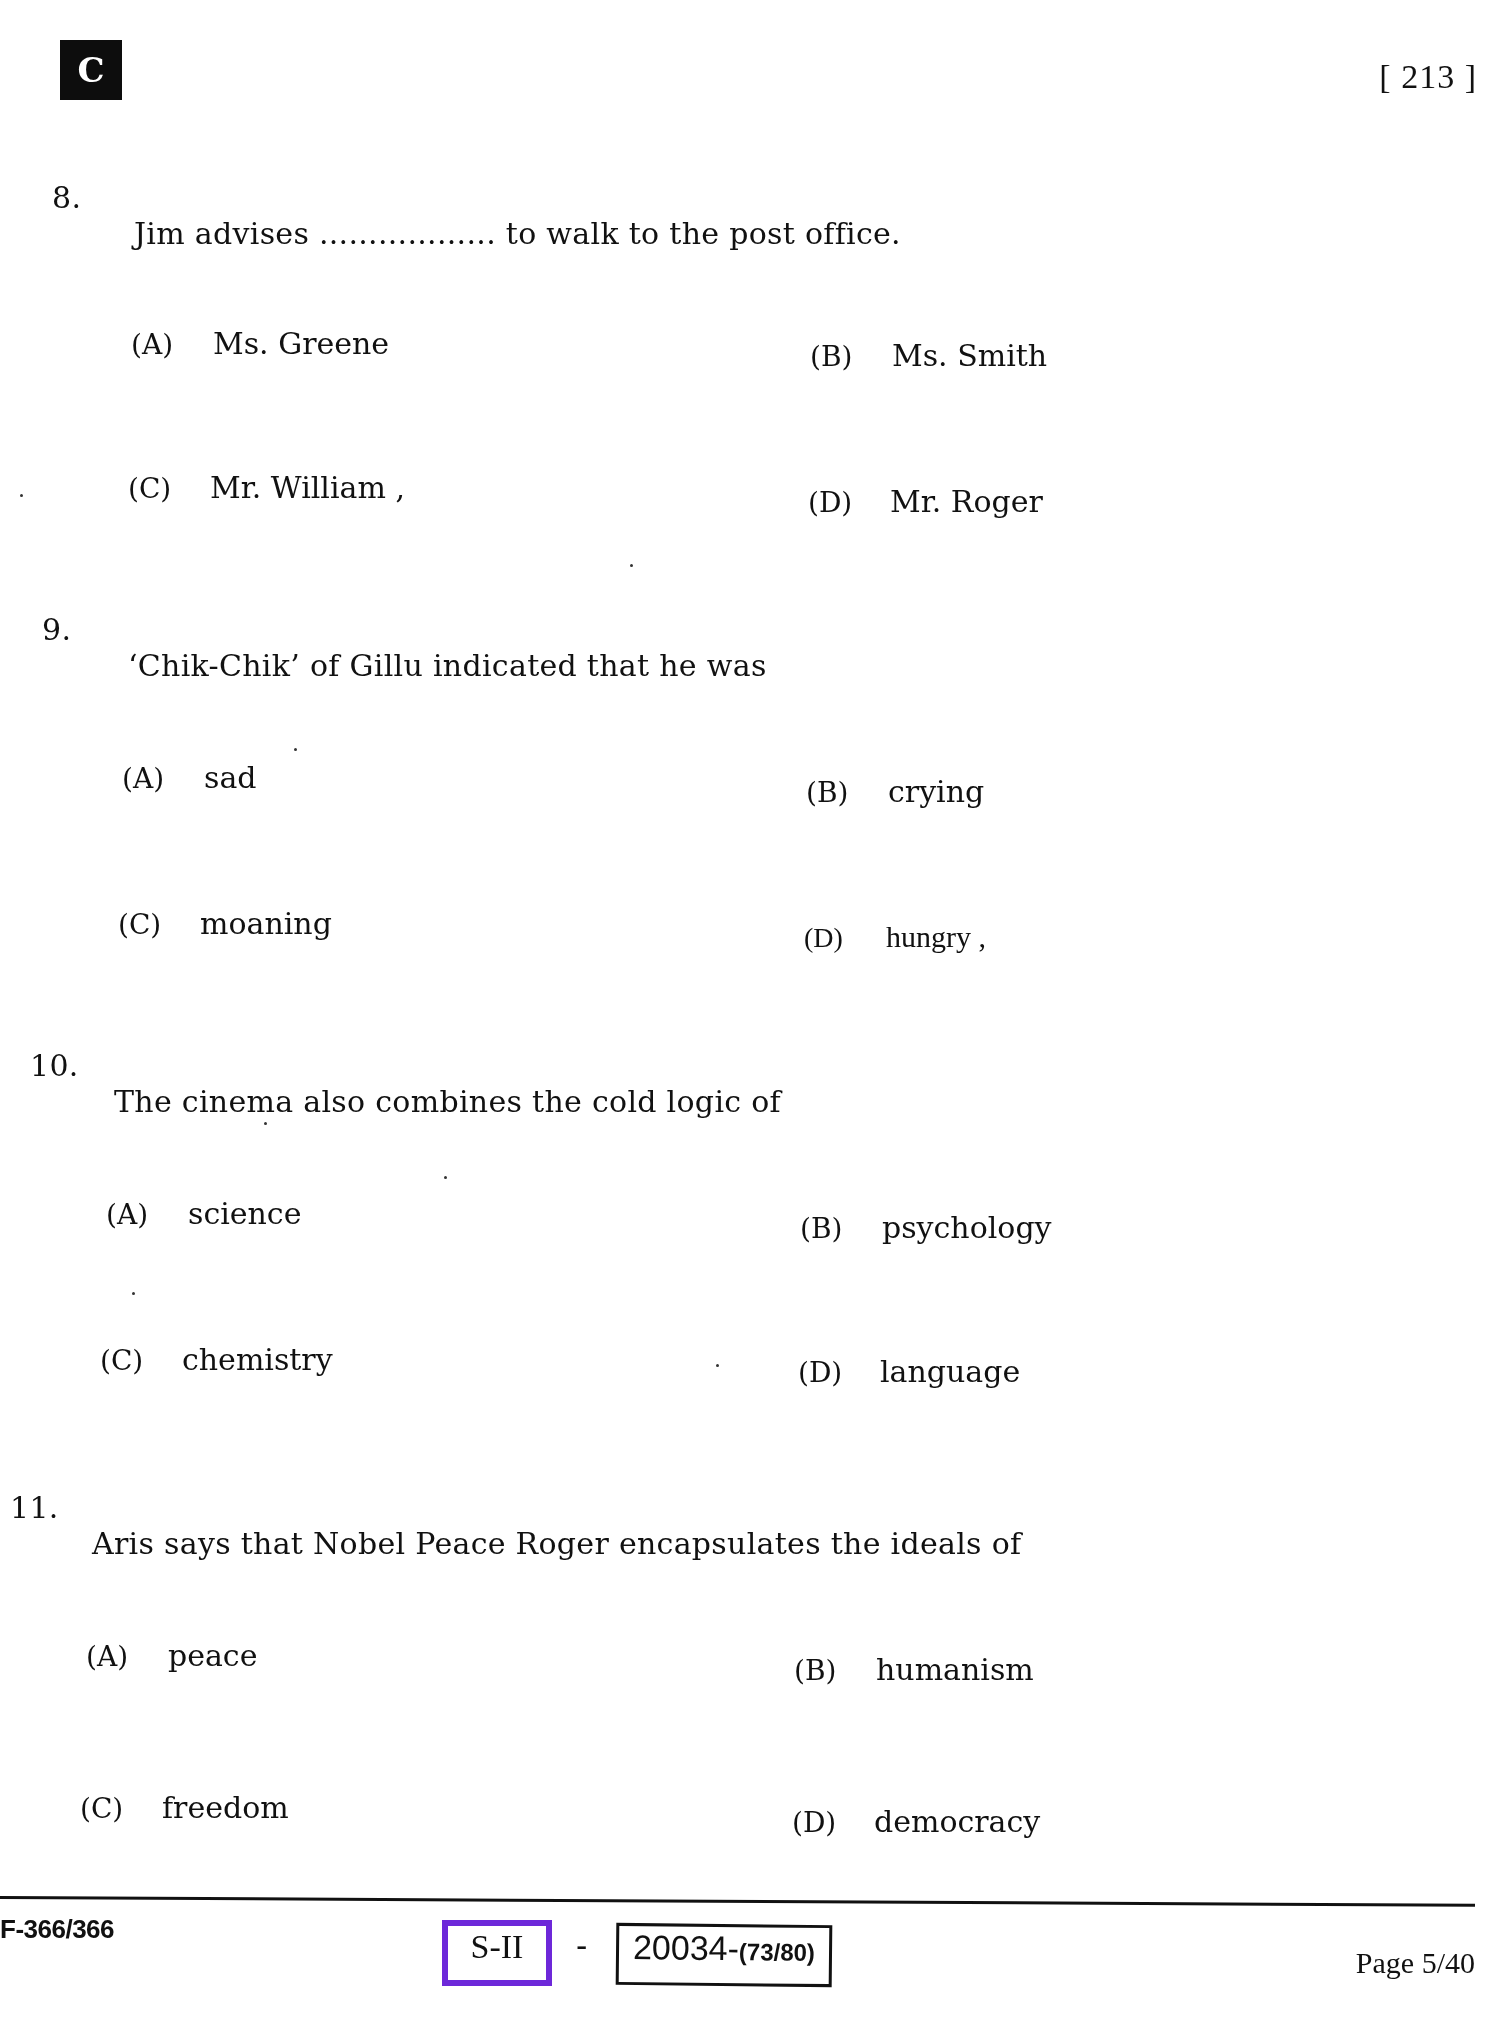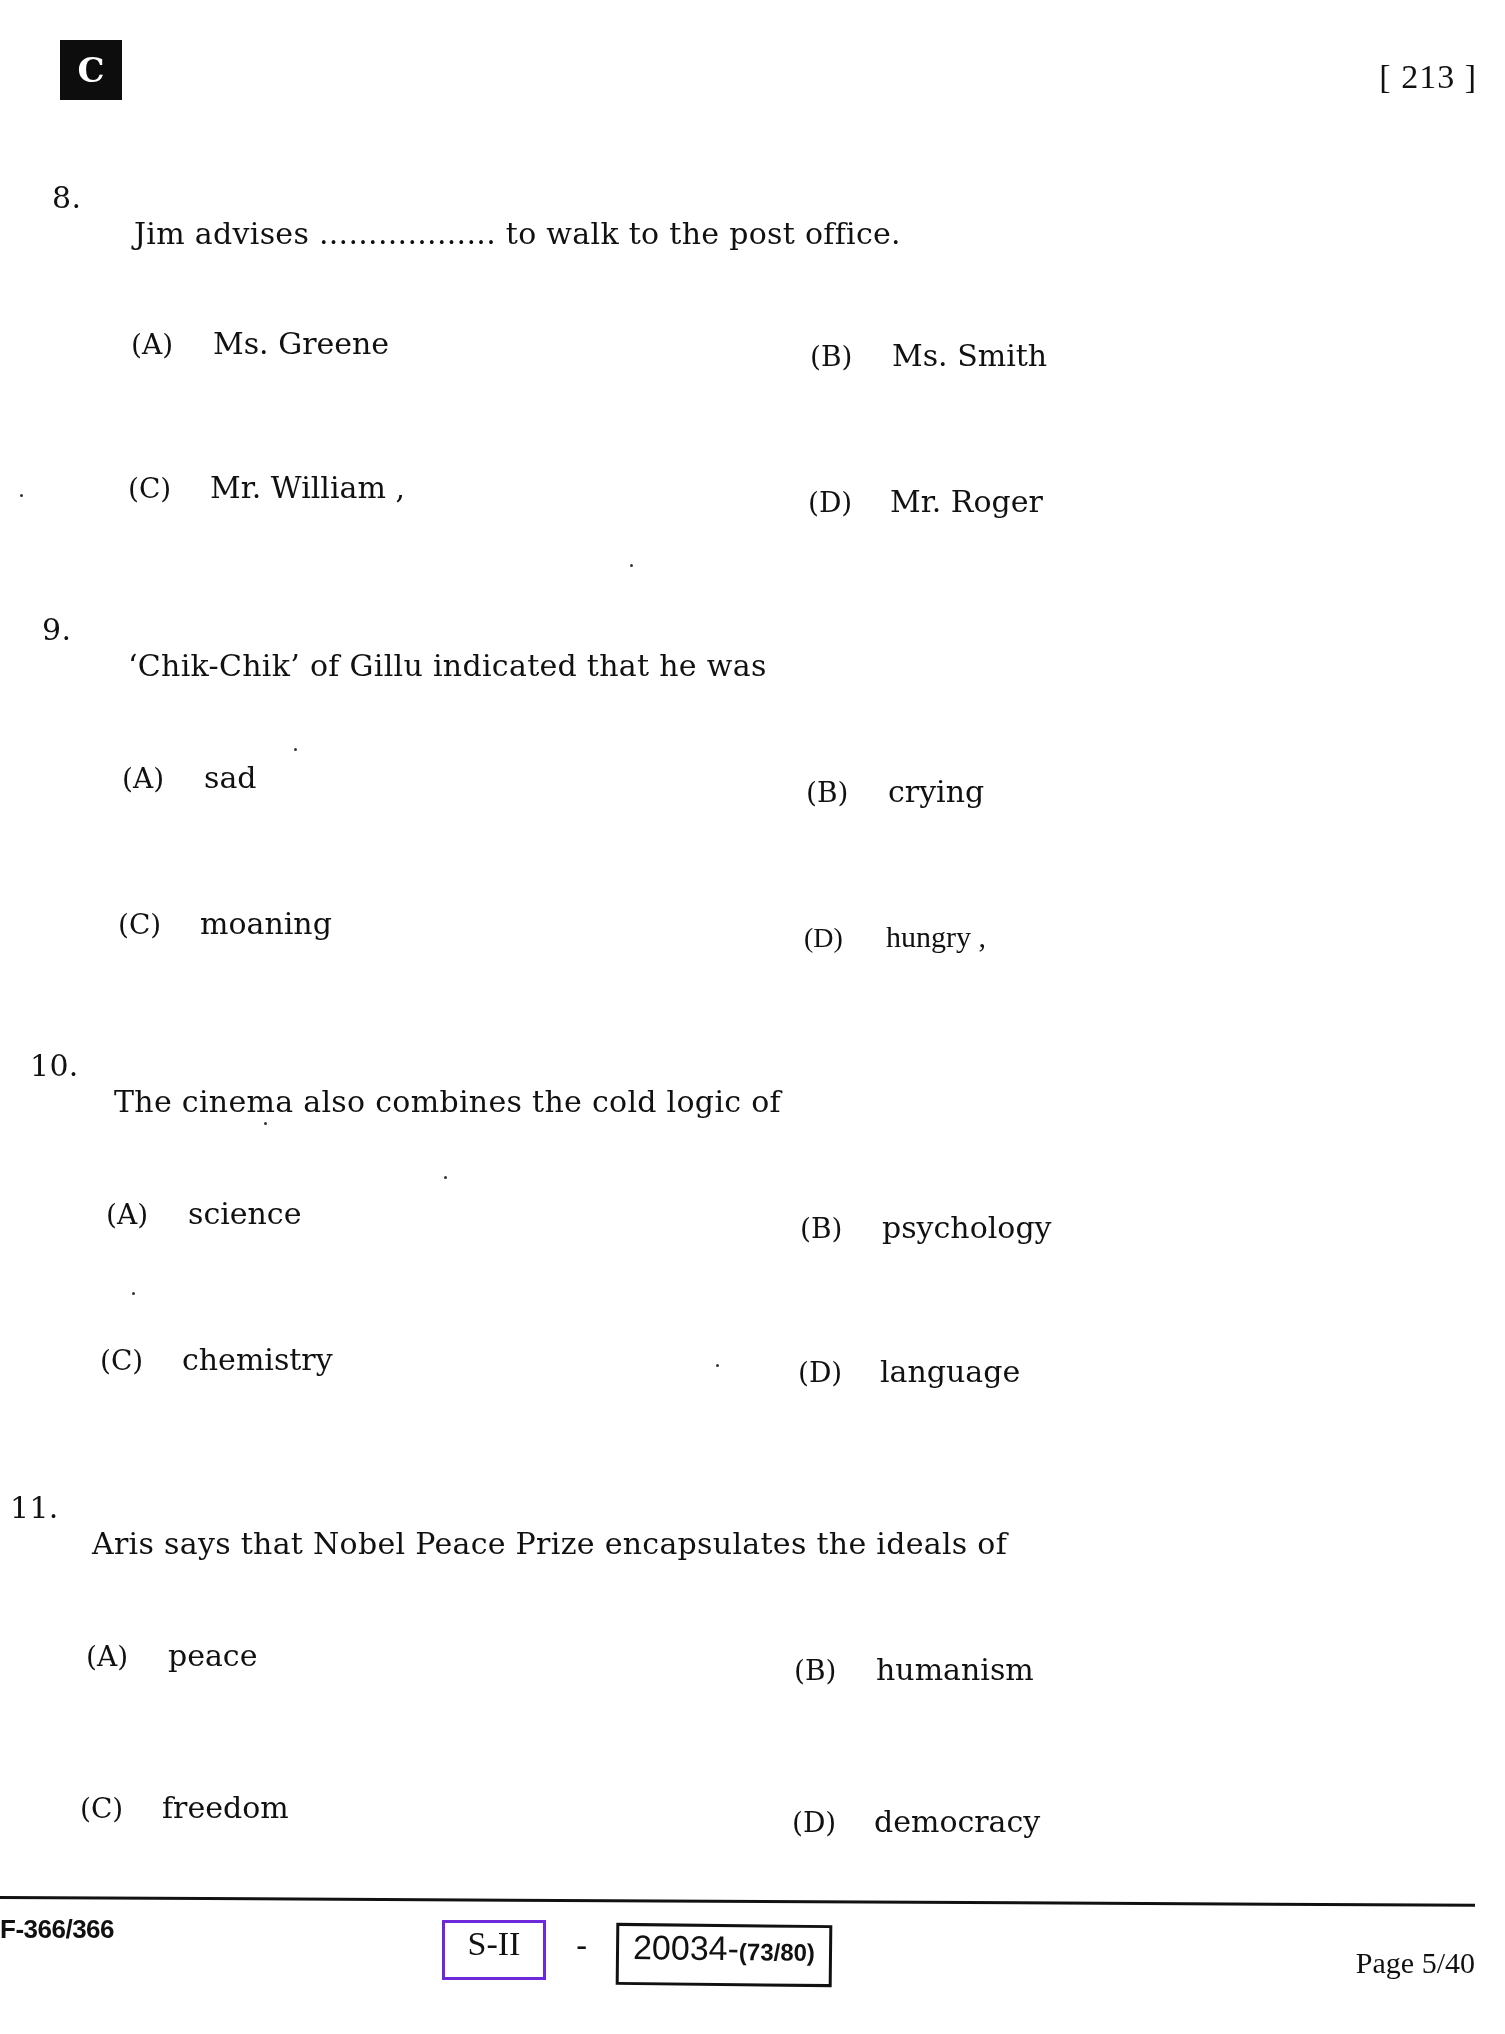--- a/index.html
+++ b/index.html
@@ -82,21 +82,21 @@
       top: 1914px;
       font-family: Liberation Sans, sans-serif;
       font-weight: bold;
       font-size: 26px;
       letter-spacing: -0.5px;
     }
     .footer-series {
       position: absolute;
       left: 442px;
       top: 1920px;
-      border: 3px solid #6d28d9;
+      border: 6px solid #6d28d9;
       padding: 2px 16px 6px 16px;
       font-family: "Liberation Serif", serif;
       font-size: 34px;
       height: 46px;
       width: 66px;
       text-align: center;
     }
     .footer-dash {
       position: absolute;
       left: 576px;
@@ -192,21 +192,21 @@
 </div>
 <div class="option" style="left:100px; top:1342px;">
   <span class="olabel">(C)</span><span>chemistry</span>
 </div>
 <div class="option" style="left:798px; top:1354px;">
   <span class="olabel">(D)</span><span>language</span>
 </div>
 
 <div class="question" style="left:10px; top:1490px;">
   <span class="qnum">11.</span>
-  <span class="qtext" style="left:82px; top:2px;">Aris says that Nobel Peace Prize encapsulates the ideals of</span>
+  <span class="qtext" style="left:82px; top:2px;">Aris says that Nobel Peace Roger encapsulates the ideals of</span>
 </div>
 <div class="option" style="left:86px; top:1638px;">
   <span class="olabel">(A)</span><span>peace</span>
 </div>
 <div class="option" style="left:794px; top:1652px;">
   <span class="olabel">(B)</span><span>humanism</span>
 </div>
 <div class="option" style="left:80px; top:1790px;">
   <span class="olabel">(C)</span><span>freedom</span>
 </div>

